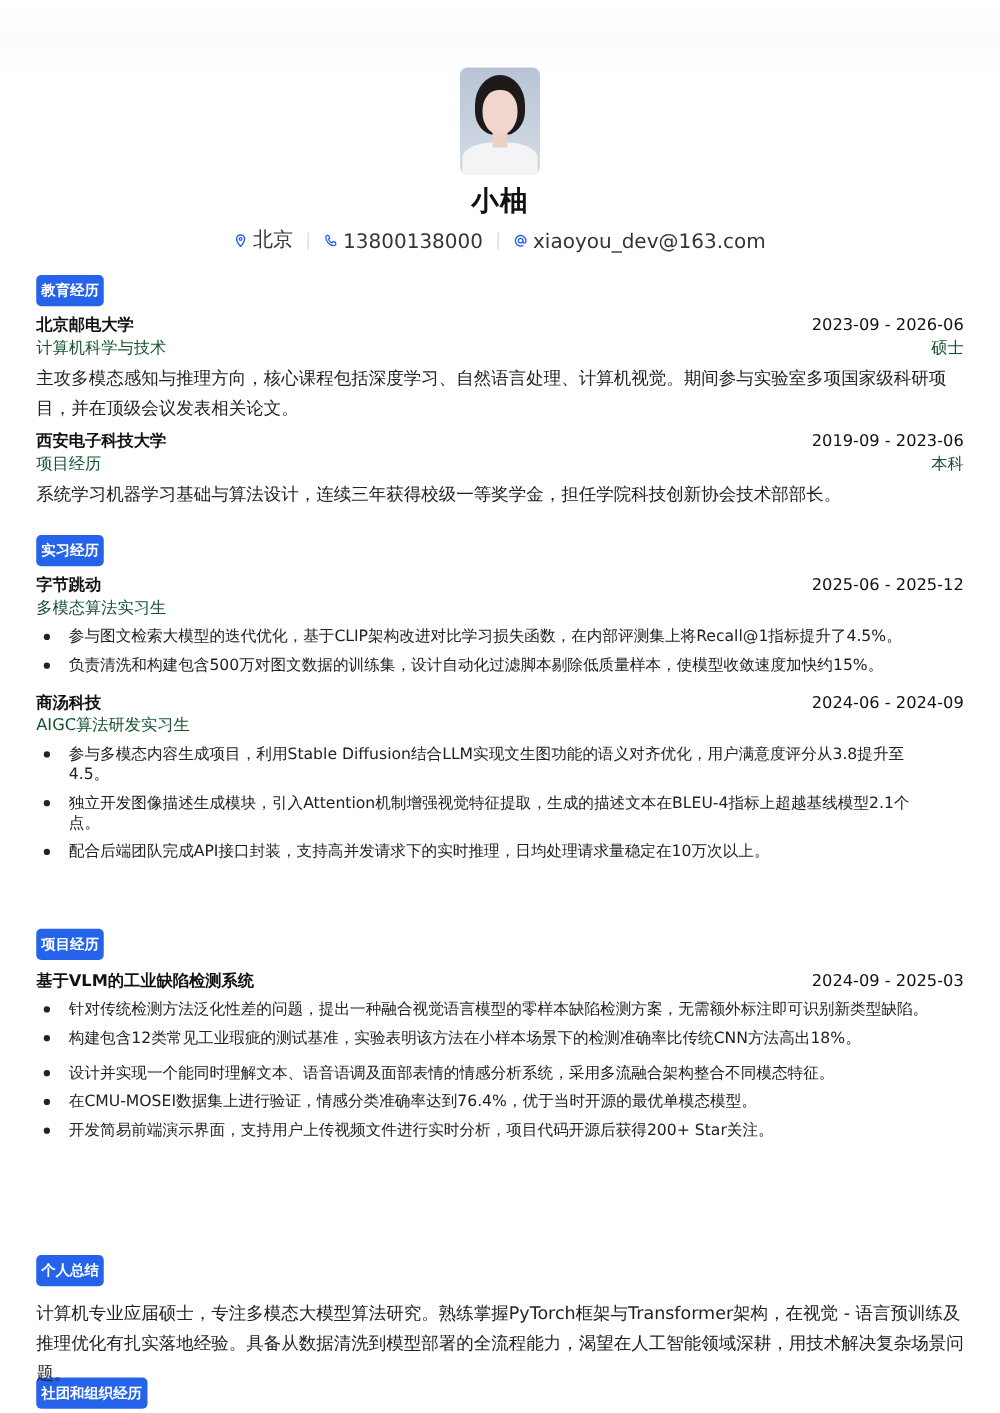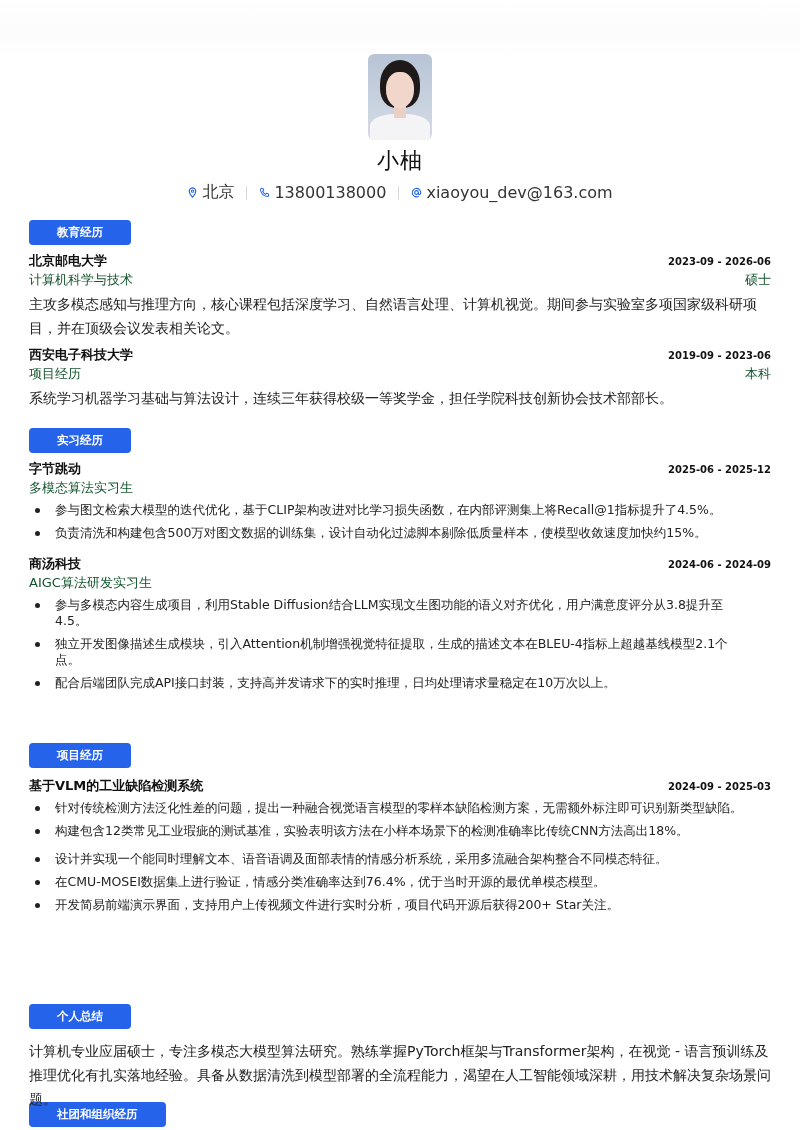--- a/index.html
+++ b/index.html
@@ -30,41 +30,41 @@
     .photo .neck {
       position: absolute; left: 26px; top: 50px; width: 12px; height: 14px;
       background: #ecd0c4;
     }
     .photo .shirt {
       position: absolute; left: 2px; top: 60px; width: 60px; height: 30px;
       background: #f4f4f6; border-radius: 40% 40% 0 0;
     }
     .name {
       position: absolute; left: 0; right: 0; top: 146px; text-align: center;
-      font-size: 22px; font-weight: normal; color: #111; letter-spacing: 1px;
+      font-size: 22px; font-weight: bold; color: #111; letter-spacing: 1px;
     }
     .contacts {
       position: absolute; left: 0; right: 0; top: 182px;
       display: flex; justify-content: center; align-items: center;
       font-size: 16px; color: #333;
     }
     .contact { display: flex; align-items: center; gap: 4px; }
     .contact svg { width: 11px; height: 11px; }
     .sep { width: 1px; height: 14px; background: #d8d8d8; margin: 0 12px; }
 
     
     .badge {
       display: inline-block; background: #2563eb; color: #fff;
       font-size: 11.5px; font-weight: bold; border-radius: 4px;
-      padding: 5px 28px; line-height: 15px;
+      padding: 5px 4px; line-height: 15px;
     }
     .section { position: absolute; left: 0; right: 0; }
     .row { display: flex; justify-content: space-between; align-items: baseline; }
     .title { font-size: 13px; font-weight: bold; color: #111; line-height: 18px; }
-    .date { font-size: 10px; font-weight: bold; color: #111; line-height: 18px; text-align: center; }
+    .date { font-size: 13px; font-weight: normal; color: #111; line-height: 18px; text-align: center; }
     .sub { font-size: 13px; color: #14532d; line-height: 17px; }
     .desc { font-size: 14px; color: #222; line-height: 24px; margin-top: 4px; }
     ul.bullets { list-style: none; margin-top: 2px; }
     ul.bullets li {
       position: relative; padding-left: 26px; padding-right: 28px;
       font-size: 12.5px; color: #222; line-height: 16px; margin-bottom: 7px;
     }
     ul.bullets li::before {
       content: ""; position: absolute; left: 6px; top: 6px; width: 5px; height: 5px;
       border-radius: 50%; background: #222;

